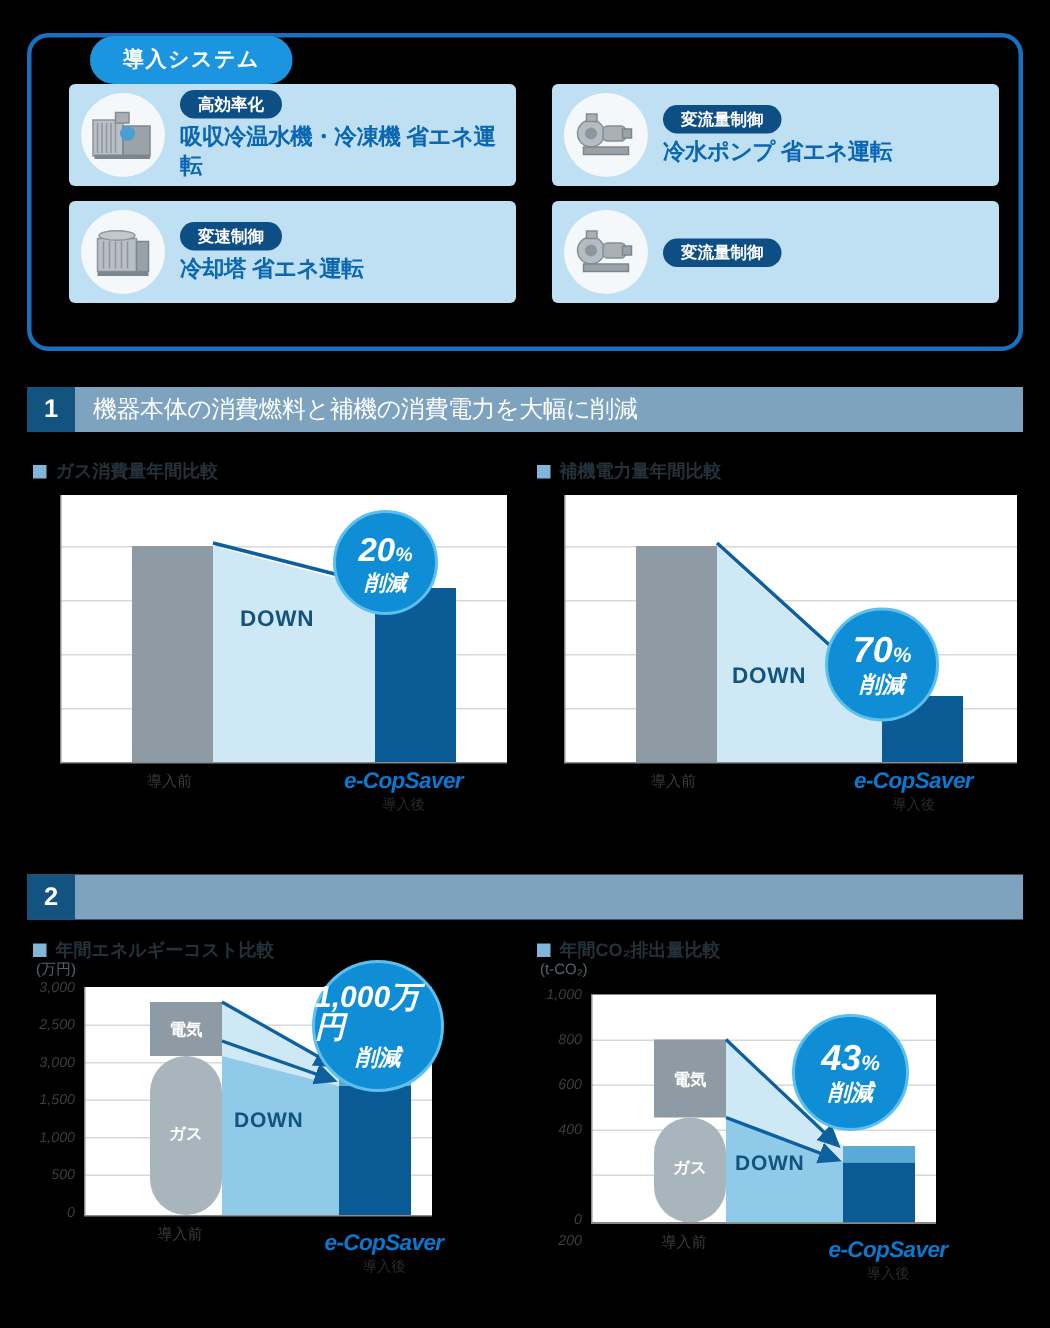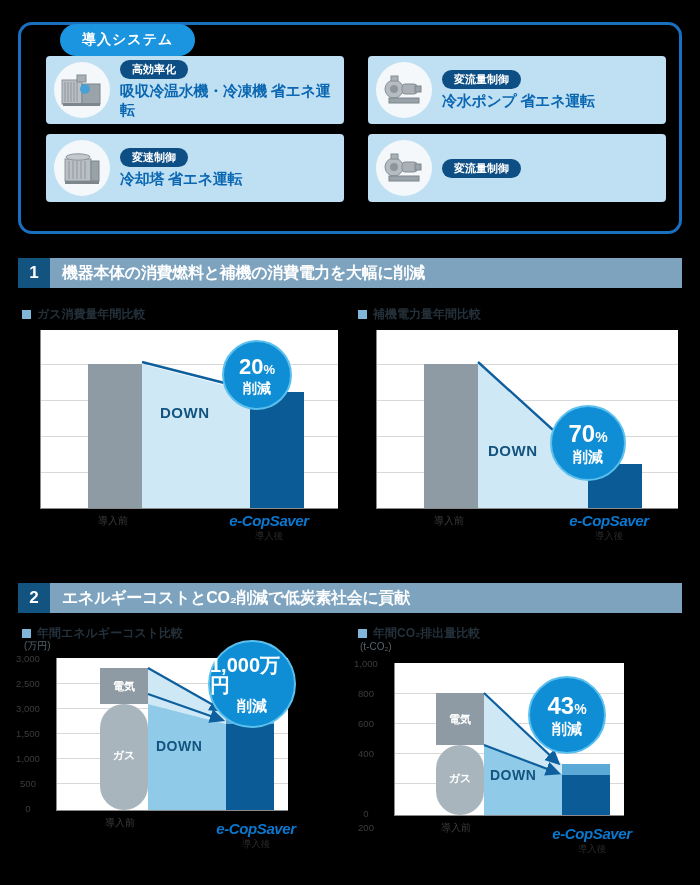--- a/index.html
+++ b/index.html
@@ -22,46 +22,46 @@
   .sys-txt{display:flex;flex-direction:column;gap:3px;}
   .tag{align-self:flex-start;background:#0d4f85;color:#fff;border-radius:11px;
     padding:2px 12px;font-size:11px;font-weight:bold;}
   .sys-name{color:#0b67b2;font-size:15px;font-weight:bold;letter-spacing:-.3px;}
 
   
   .sec{position:absolute;left:18px;width:664px;height:30px;
     background:#7da3bf;display:flex;align-items:center;}
   .sec-num{width:32px;height:30px;background:#12537f;color:#fff;font-size:17px;font-weight:bold;
     display:flex;align-items:center;justify-content:center;}
-  .sec-t{color:#fff;font-size:16px;font-weight:bold;margin-left:12px;letter-spacing:-.3px;}
+  .sec-t{color:#fff;font-size:16px;font-weight:normal;margin-left:12px;letter-spacing:-.3px;}
 
   
   .cap{position:absolute;font-size:12px;font-weight:bold;color:#24313a;display:flex;align-items:center;gap:6px;}
   .cap i{width:9px;height:9px;background:#7fb6da;display:block;}
   .unit{position:absolute;font-size:10px;color:#55636d;}
   .chart{position:absolute;}
   .plot{position:absolute;background:#fff;}
   .grid-l{position:absolute;left:0;right:0;height:1px;background:#d8d8d8;}
   .axis-v{position:absolute;width:1px;background:#8a8a8a;}
   .axis-h{position:absolute;height:1px;background:#8a8a8a;}
-  .ytick{position:absolute;font-size:9.5px;color:#3d3d3d;text-align:center;}
+  .ytick{position:absolute;font-size:9.5px;color:#3d3d3d;text-align:right;font-style:italic;}
   .bar{position:absolute;}
   .bar-gray-d{background:#8e9ba4;}
   .bar-gray-l{background:#a9b5bc;border-radius:24px;}
   .bar-navy{background:#0b5c96;}
   .bar-mid{background:#5aa9d6;}
   .wedge{position:absolute;}
   .down{position:absolute;color:#12537f;font-size:15px;font-weight:bold;letter-spacing:.5px;}
   .barlbl{position:absolute;color:#fff;font-size:11px;font-weight:bold;width:100%;text-align:center;}
   .xlbl{position:absolute;font-size:10px;color:#3d3d3d;text-align:center;}
   .logo{position:absolute;text-align:center;}
   .logo b{display:block;color:#0b78d0;font-size:15px;font-weight:bold;font-style:italic;letter-spacing:-.4px;}
   .logo s{display:block;text-decoration:none;color:#2a2a2a;font-size:9.5px;margin-top:1px;}
   .badge{position:absolute;border-radius:50%;background:#0f8ed6;border:2px solid #5cc0ee;
-    color:#fff;display:flex;flex-direction:column;align-items:center;justify-content:center;line-height:1;}
+    color:#fff;display:flex;flex-direction:column;align-items:center;justify-content:center;line-height:1;font-style:italic;}
   .badge .b1{font-weight:bold;}
   .badge .b2{font-weight:bold;margin-top:3px;}
   svg{display:block;overflow:visible;}
 </style>
 </head>
 <body>
 
 <div class="sys-panel"></div>
 <div class="sys-badge">導入システム</div>
 
@@ -222,21 +222,20 @@
     <s>導入後</s>
   </div>
   <div class="badge" style="left:550px;top:405px;width:72px;height:72px">
     <span class="b1" style="font-size:24px"><span>70</span><span style="font-size:14px">%</span></span>
     <span class="b2" style="font-size:15px">削減</span>
   </div>
 </div>
 
 <div class="sec" style="top:583px">
   <div class="sec-num">2</div>
-  <div class="sec-t">エネルギーコストとCO₂削減で低炭素社会に貢献</div>
 </div>
 
 <div class="cap" style="left:22px;top:625px">
   <i></i>
   <span>年間エネルギーコスト比較</span>
 </div>
 <div class="unit" style="left:24px;top:639px">(万円)</div>
 <div class="chart">
   <div class="ytick" style="left:6px;top:653px;width:44px">3,000</div>
   <div class="ytick" style="left:6px;top:678px;width:44px">2,500</div>

